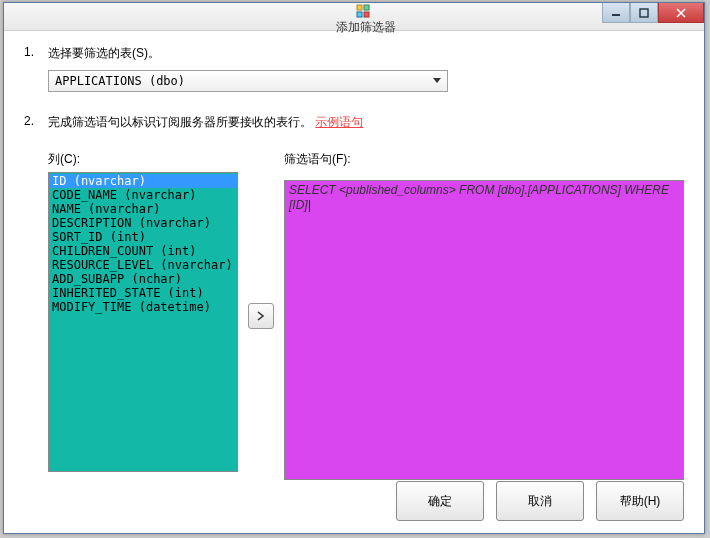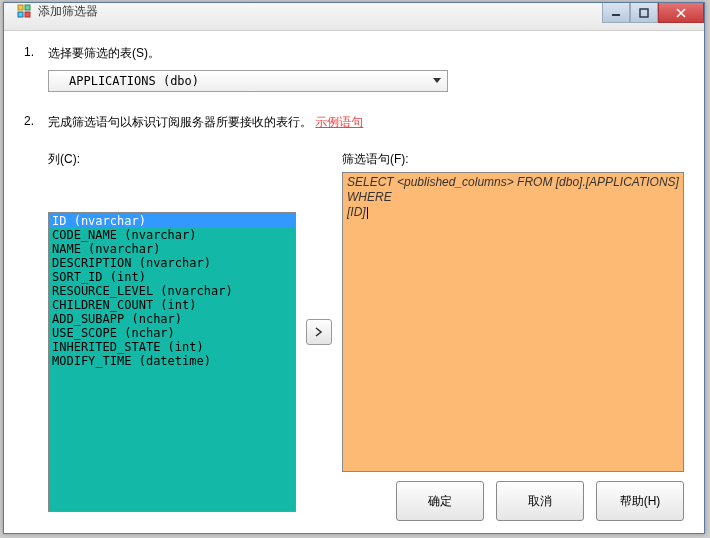--- a/index.html
+++ b/index.html
@@ -17,22 +17,24 @@
     width: 702px; height: 532px;
     background: #fff;
     border: 1px solid #5a7aa0;
     box-shadow: 0 0 4px rgba(0,0,0,0.3);
   }
   .titlebar {
     height: 28px;
     background: linear-gradient(to bottom, #f7f7f7, #e8e8e8);
     border-bottom: 1px solid #d0d0d0;
     display: flex;
-    padding-left: 12px;
-    position: relative;
+    align-items: center;
+    padding-left: 24px;
+    position: relative;
+    flex-direction: column;
   }
   .titlebar .app-icon {
     width: 16px; height: 16px;
     margin-right: 6px;
     display: inline-flex;
     align-items: center;
     justify-content: center;
   }
   .titlebar .title-text { color: #333; }
   .win-controls {
@@ -74,41 +76,41 @@
   .step-body { flex: 1; }
 
   .combo {
     margin-top: 8px;
     width: 400px;
     height: 22px;
     border: 1px solid #a0a0a0;
     background: linear-gradient(to bottom, #fff, #eee);
     display: flex;
     align-items: center;
-    padding: 0 20px;
+    padding: 0 6px;
     font-family: "SimSun", monospace;
     position: relative;
   }
   .combo .combo-text { flex: 1; }
   .combo .combo-arrow {
     position: absolute;
     right: 2px; top: 2px; bottom: 2px;
     width: 16px;
     display: flex; align-items: center; justify-content: center;
   }
 
   .link { color: #ef4444; text-decoration: underline; cursor: pointer; }
 
   .cols-area {
     display: flex;
     margin-top: 10px;
     gap: 8px;
     align-items: stretch;
   }
-  .col-left { width: 248px; display: flex; flex-direction: column; gap: 40px; }
+  .col-left { width: 190px; display: flex; flex-direction: column; }
   .col-mid { width: 30px; display: flex; align-items: center; justify-content: center; }
   .col-right { flex: 1; display: flex; flex-direction: column; }
 
   .list-label { margin-bottom: 4px; }
   .listbox {
     border: 1px solid #888;
     background: #14b8a6;
     height: 300px;
     overflow: hidden;
     font-family: "SimSun", monospace;
@@ -128,29 +130,30 @@
   .arrow-btn {
     width: 26px; height: 26px;
     border: 1px solid #999;
     background: linear-gradient(to bottom, #fefefe, #e4e4e4);
     display: flex; align-items: center; justify-content: center;
     border-radius: 3px;
   }
 
   .textbox {
     border: 1px solid #888;
-    background: #fdba74;
+    background: #d946ef;
     height: 300px;
     padding: 2px 4px;
     font-family: Tahoma, sans-serif;
     font-size: 12px;
     font-style: italic;
     color: #333;
     line-height: 15px;
     position: relative;
+    margin-top: 8px;
   }
   .textbox .cursor {
     display: inline-block;
     width: 1px; height: 12px;
     background: #000;
     vertical-align: text-bottom;
     margin-left: 1px;
     font-style: normal;
   }
 
@@ -231,24 +234,23 @@
 
         <div class="cols-area" style="margin-top:20px">
           <div class="col-left">
             <div class="list-label">列(C):</div>
             <div class="listbox" id="columns-list">
                 <div class="list-item selected">ID (nvarchar)</div>
                 <div class="list-item">CODE_NAME (nvarchar)</div>
                 <div class="list-item">NAME (nvarchar)</div>
                 <div class="list-item">DESCRIPTION (nvarchar)</div>
                 <div class="list-item">SORT_ID (int)</div>
+                <div class="list-item">CHILDREN_COUNT (int)</div>
                 <div class="list-item">RESOURCE_LEVEL (nvarchar)</div>
-                <div class="list-item">CHILDREN_COUNT (int)</div>
                 <div class="list-item">ADD_SUBAPP (nchar)</div>
-                <div class="list-item">USE_SCOPE (nchar)</div>
                 <div class="list-item">INHERITED_STATE (int)</div>
                 <div class="list-item">MODIFY_TIME (datetime)</div>
               </div>
           </div>
           <div class="col-mid">
             <div class="arrow-btn">
               <svg width="8" height="10">
                 <polyline points="1,1 6,5 1,9" fill="none" stroke="#333" stroke-width="1.6"></polyline>
               </svg>
             </div>

